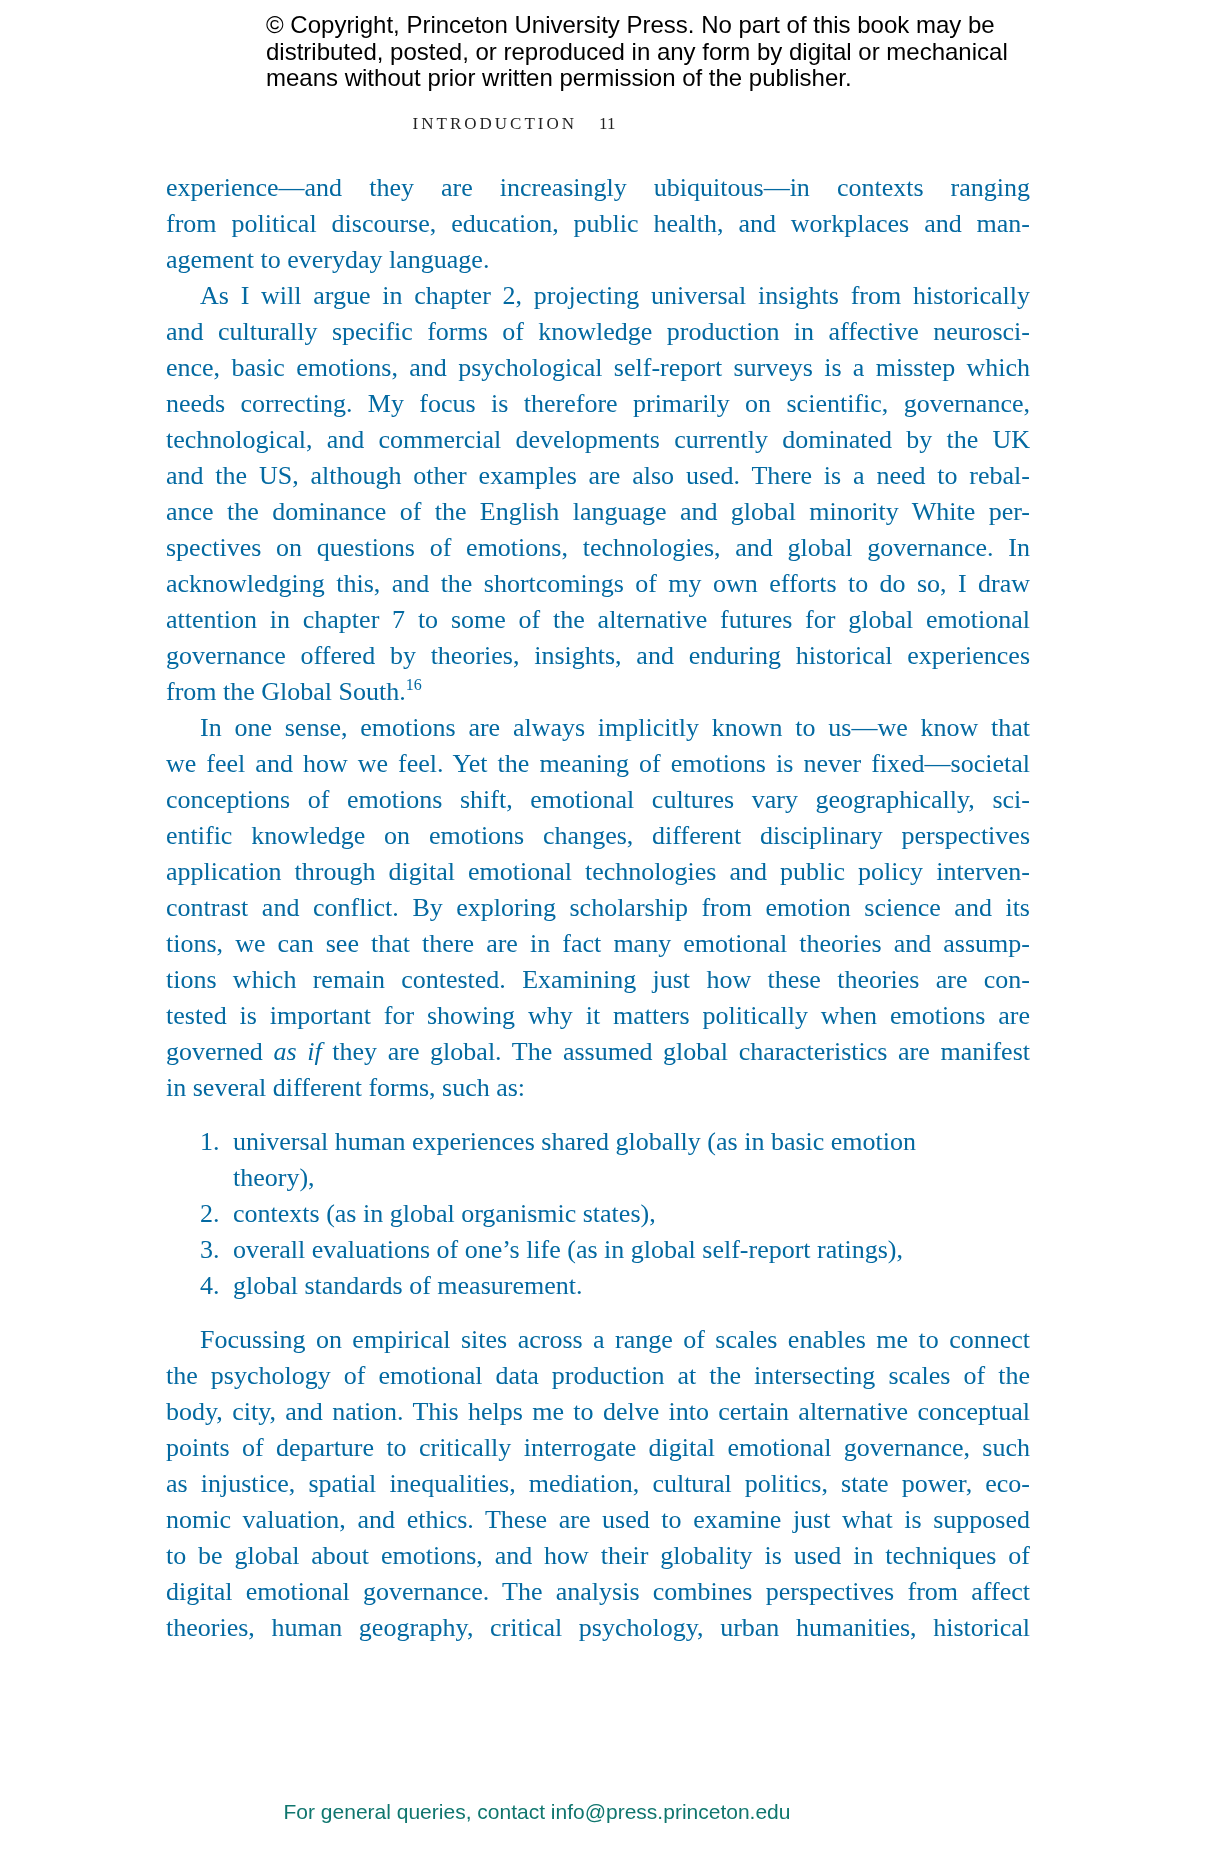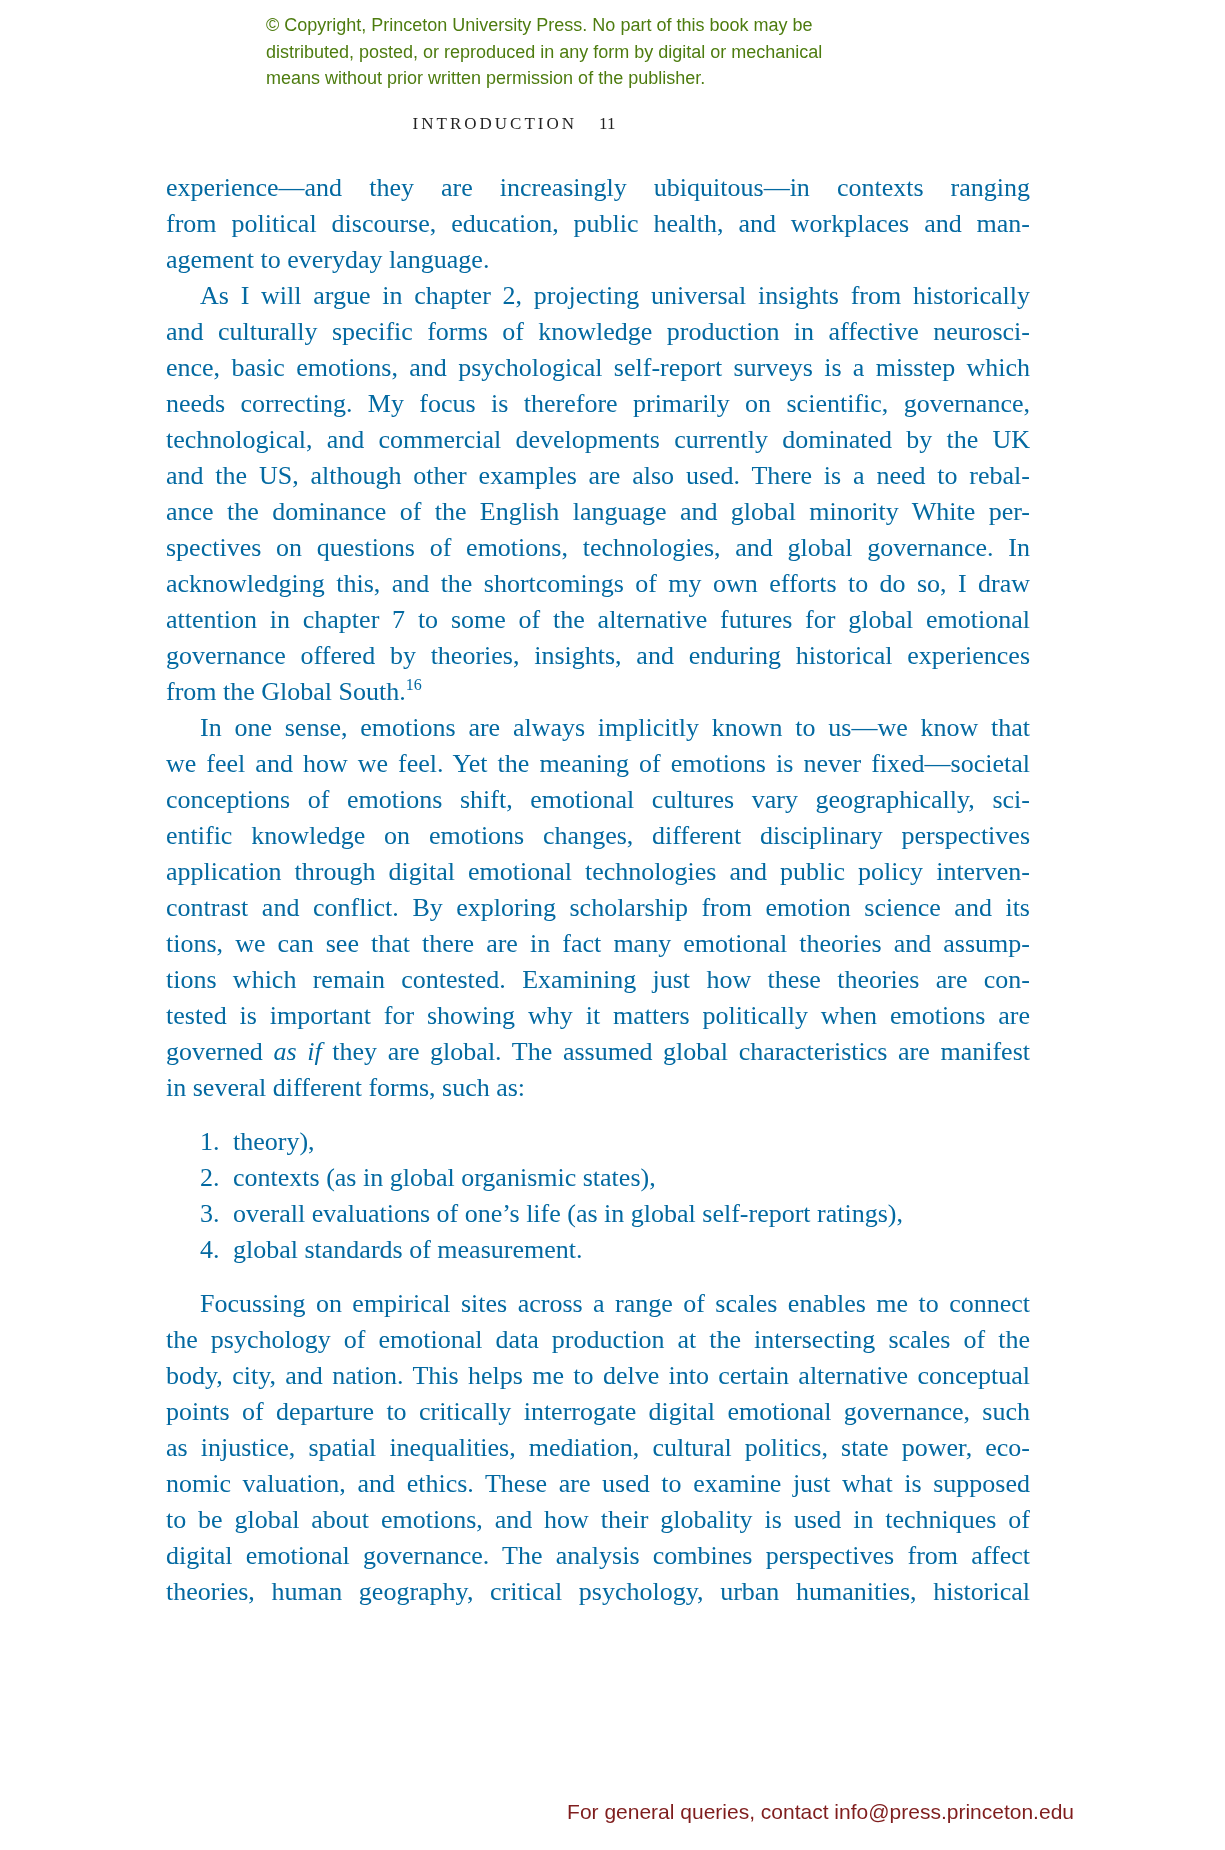--- a/index.html
+++ b/index.html
@@ -1,39 +1,39 @@
 <!DOCTYPE html>
 <html><head>
   <meta charset="utf-8">
   <style>
     html, body { margin: 0; padding: 0; background: #ffffff; }
     body { width: 1225px; height: 1850px; position: relative; overflow: hidden; color: #1a1a1a; }
     .copyright {
       position: absolute; left: 266px; top: 12px; width: 760px;
-      font-family: "Liberation Sans", sans-serif; font-size: 18px; line-height: 26.5px; color: #4d7c0f;
+      font-family: "Liberation Sans", sans-serif; font-size: 24px; line-height: 26.5px; color: #000000;
     }
     .running-head {
       position: absolute; left: 0; width: 1028px; top: 114px; text-align: center;
       font-family: "Liberation Serif", serif; font-size: 17px; letter-spacing: 3px; color: #222;
     }
     .running-head .pg { margin-left: 22px; letter-spacing: 0; }
     .body-text {
       position: absolute; left: 166px; top: 170px; width: 864px;
       font-family: "Liberation Serif", serif; font-size: 26px; line-height: 36px; color: #0369a1;
     }
     .line { display: block; white-space: nowrap; text-align: justify; text-align-last: justify; height: 36px; }
     .line.last { text-align-last: left; }
     .line.indent { padding-left: 34px; }
     sup { font-size: 16px; line-height: 0; vertical-align: super; }
     .list { margin: 18px 0 18px 0; padding: 0; list-style: none; }
     .list li { display: block; position: relative; padding-left: 67px; }
     .list .num { position: absolute; left: 34px; top: 0; }
     .footer {
-      position: absolute; left: 0; width: 1074px; top: 1800px; text-align: right;
-      font-family: "Liberation Sans", sans-serif; font-size: 21px; color: #7f1d1d;
+      position: absolute; left: 0; width: 1074px; top: 1800px; text-align: center;
+      font-family: "Liberation Sans", sans-serif; font-size: 21px; color: #0f766e;
     }
   </style>
 </head>
 <body>
 
 <div class="copyright">
   <div>© Copyright, Princeton University Press. No part of this book may be</div>
   <div>distributed, posted, or reproduced in any form by digital or mechanical</div>
   <div>means without prior written permission of the publisher.</div>
 </div>
@@ -74,20 +74,21 @@
     <span class="line">tions, we can see that there are in fact many emotional theories and assump-</span>
     <span class="line">tions which remain contested. Examining just how these theories are con-</span>
     <span class="line">tested is important for showing why it matters politically when emotions are</span>
     <span class="line"><span>governed </span><em>as if</em><span> they are global. The assumed global characteristics are manifest</span></span>
     <span class="line last">in several different forms, such as:</span>
   </div>
 
   <ol class="list">
     <li>
       <span class="num">1.</span>
+      <span class="line last">universal human experiences shared globally (as in basic emotion</span>
       <span class="line last">theory),</span>
     </li>
     <li>
       <span class="num">2.</span>
       <span class="line last">contexts (as in global organismic states),</span>
     </li>
     <li>
       <span class="num">3.</span>
       <span class="line last">overall evaluations of one’s life (as in global self-report ratings),</span>
     </li>

